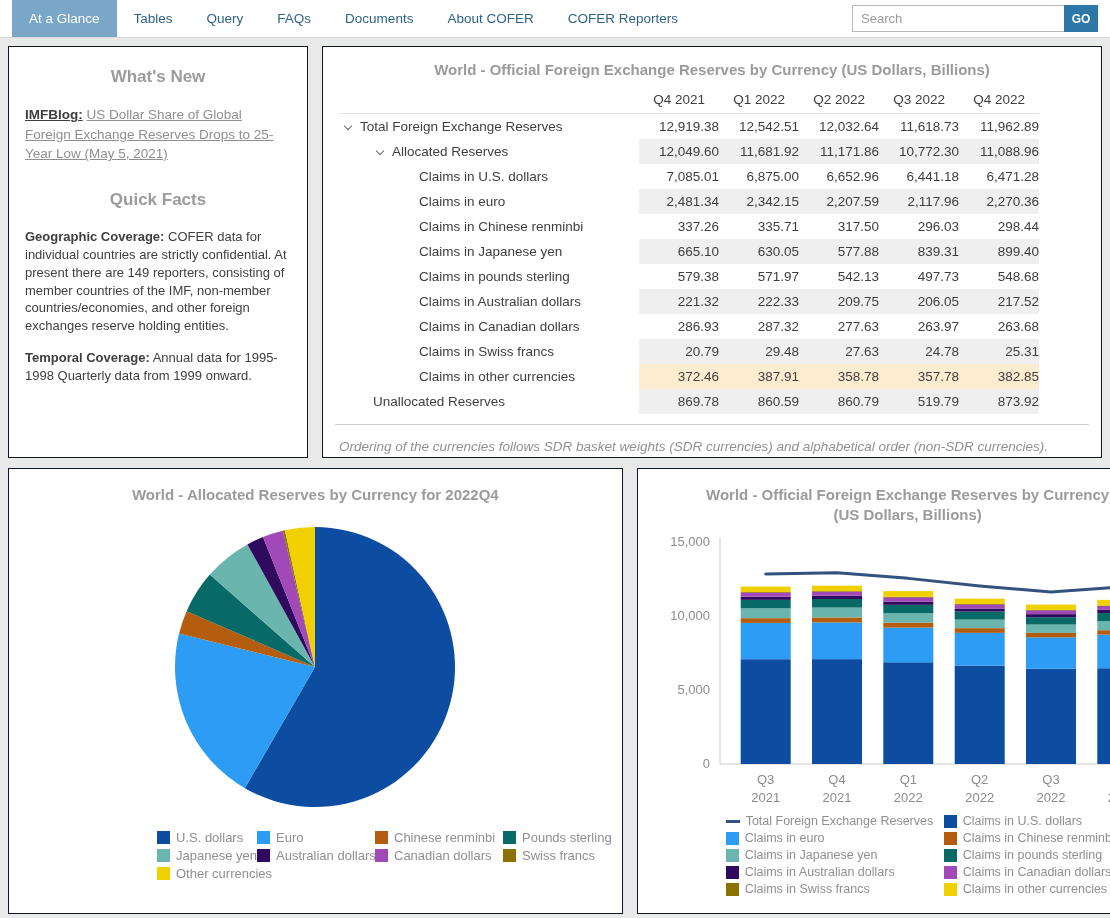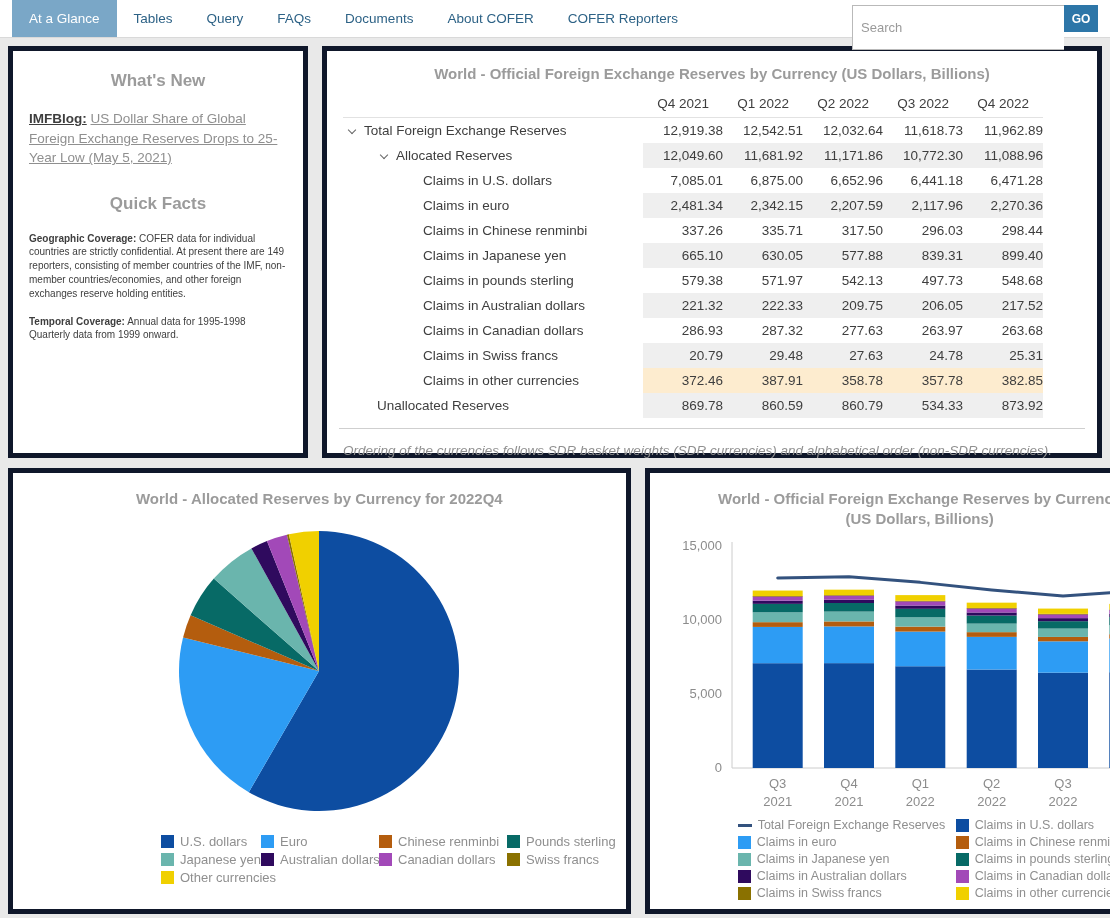--- a/index.html
+++ b/index.html
@@ -16,47 +16,47 @@
     border-bottom:1px solid #d9d9d9; position:relative;
   }
   .tabs { display:flex; align-items:stretch; margin-left:12px; }
   .tab {
     display:flex; align-items:center; padding:0 17px; font-size:13.5px;
     color: var(--nav-text, #2d6286); cursor:pointer; white-space:nowrap;
   }
   .tab.active { background: var(--accent-tab-bg, #7aa7c7); color:#fff; }
   .searchbox { position:absolute; right:12px; top:5px; display:flex; }
   .searchbox input {
-    width:212px; height:45px; border:1px solid #b9b9b9; border-right:none;
+    width:212px; height:27px; border:1px solid #b9b9b9; border-right:none;
     padding:0 8px; font-size:13px; color:#555; font-family:"Liberation Sans",sans-serif;
   }
   .searchbox input::placeholder { color:#9a9a9a; }
   .go-btn {
     width:34px; height:27px; background: var(--go-button-bg, #2d76a8); color:#fff;
     border:none; font-weight:bold; font-size:12px; cursor:pointer;
     font-family:"Liberation Sans",sans-serif;
   }
   
   .content { padding:8px 8px 0 8px; }
   .row { display:flex; gap:14px; }
   .row1 { height:412px; margin-bottom:10px; }
   .row2 { height:446px; }
-  .panel { background:#fff; border:5px solid #0f172a; }
+  .panel { background:#fff; border:1px solid #0f172a; }
   .sidebar { width:300px; padding:12px 16px; overflow:hidden; }
   .table-panel { flex:1; padding:6px 12px; }
   .pie-panel { flex:1; padding:6px 10px; }
   .bar-panel { flex:1; padding:6px 10px; }
   
   .side-h { text-align:center; color:var(--heading-gray,#9b9b9b); font-size:17px;
             font-weight:bold; margin:8px 0 18px 0; }
   .side-h2 { margin-top:26px; }
   .blog { font-size:13.5px; line-height:1.45; color:var(--link-gray,#8f8f8f); }
   .blog .blog-label { font-weight:bold; color:#3e3e3e; text-decoration:underline; }
   .blog a { color:var(--link-gray,#8f8f8f); text-decoration:underline; cursor:pointer; }
-  .fact { font-size:10px; line-height:1.38; margin-top:14px; }
+  .fact { font-size:13px; line-height:1.38; margin-top:14px; }
   .fact b { color:#3e3e3e; }
   
   .tbl-title { text-align:center; font-size:15px; color:var(--heading-gray,#9b9b9b);
                font-weight:bold; padding:8px 0 10px 0; }
   table.data { border-collapse:collapse; margin-left:4px; }
   table.data th {
     font-weight:normal; font-size:13.5px; color:#3e3e3e; text-align:right;
     padding:4px 14px 6px 0; min-width:80px; border-bottom:1px solid #e2e2e2;
   }
   table.data th.lblcol { min-width:300px; border-bottom:1px solid #e2e2e2; }
@@ -230,21 +230,21 @@
               <td class="num hl">387.91</td>
               <td class="num hl">358.78</td>
               <td class="num hl">357.78</td>
               <td class="num hl">382.85</td>
             </tr>
             <tr>
               <td class="lbl" style="padding-left: 34px;"><span>Unallocated Reserves</span></td>
               <td class="num stripe">869.78</td>
               <td class="num stripe">860.59</td>
               <td class="num stripe">860.79</td>
-              <td class="num stripe">534.33</td>
+              <td class="num stripe">519.79</td>
               <td class="num stripe">873.92</td>
             </tr>
           </tbody>
       </table>
       <div class="note">Ordering of the currencies follows SDR basket weights (SDR currencies) and alphabetical order (non-SDR currencies).</div>
     </section>
   </div>
 
   <div class="row row2">
     <section class="panel pie-panel">

